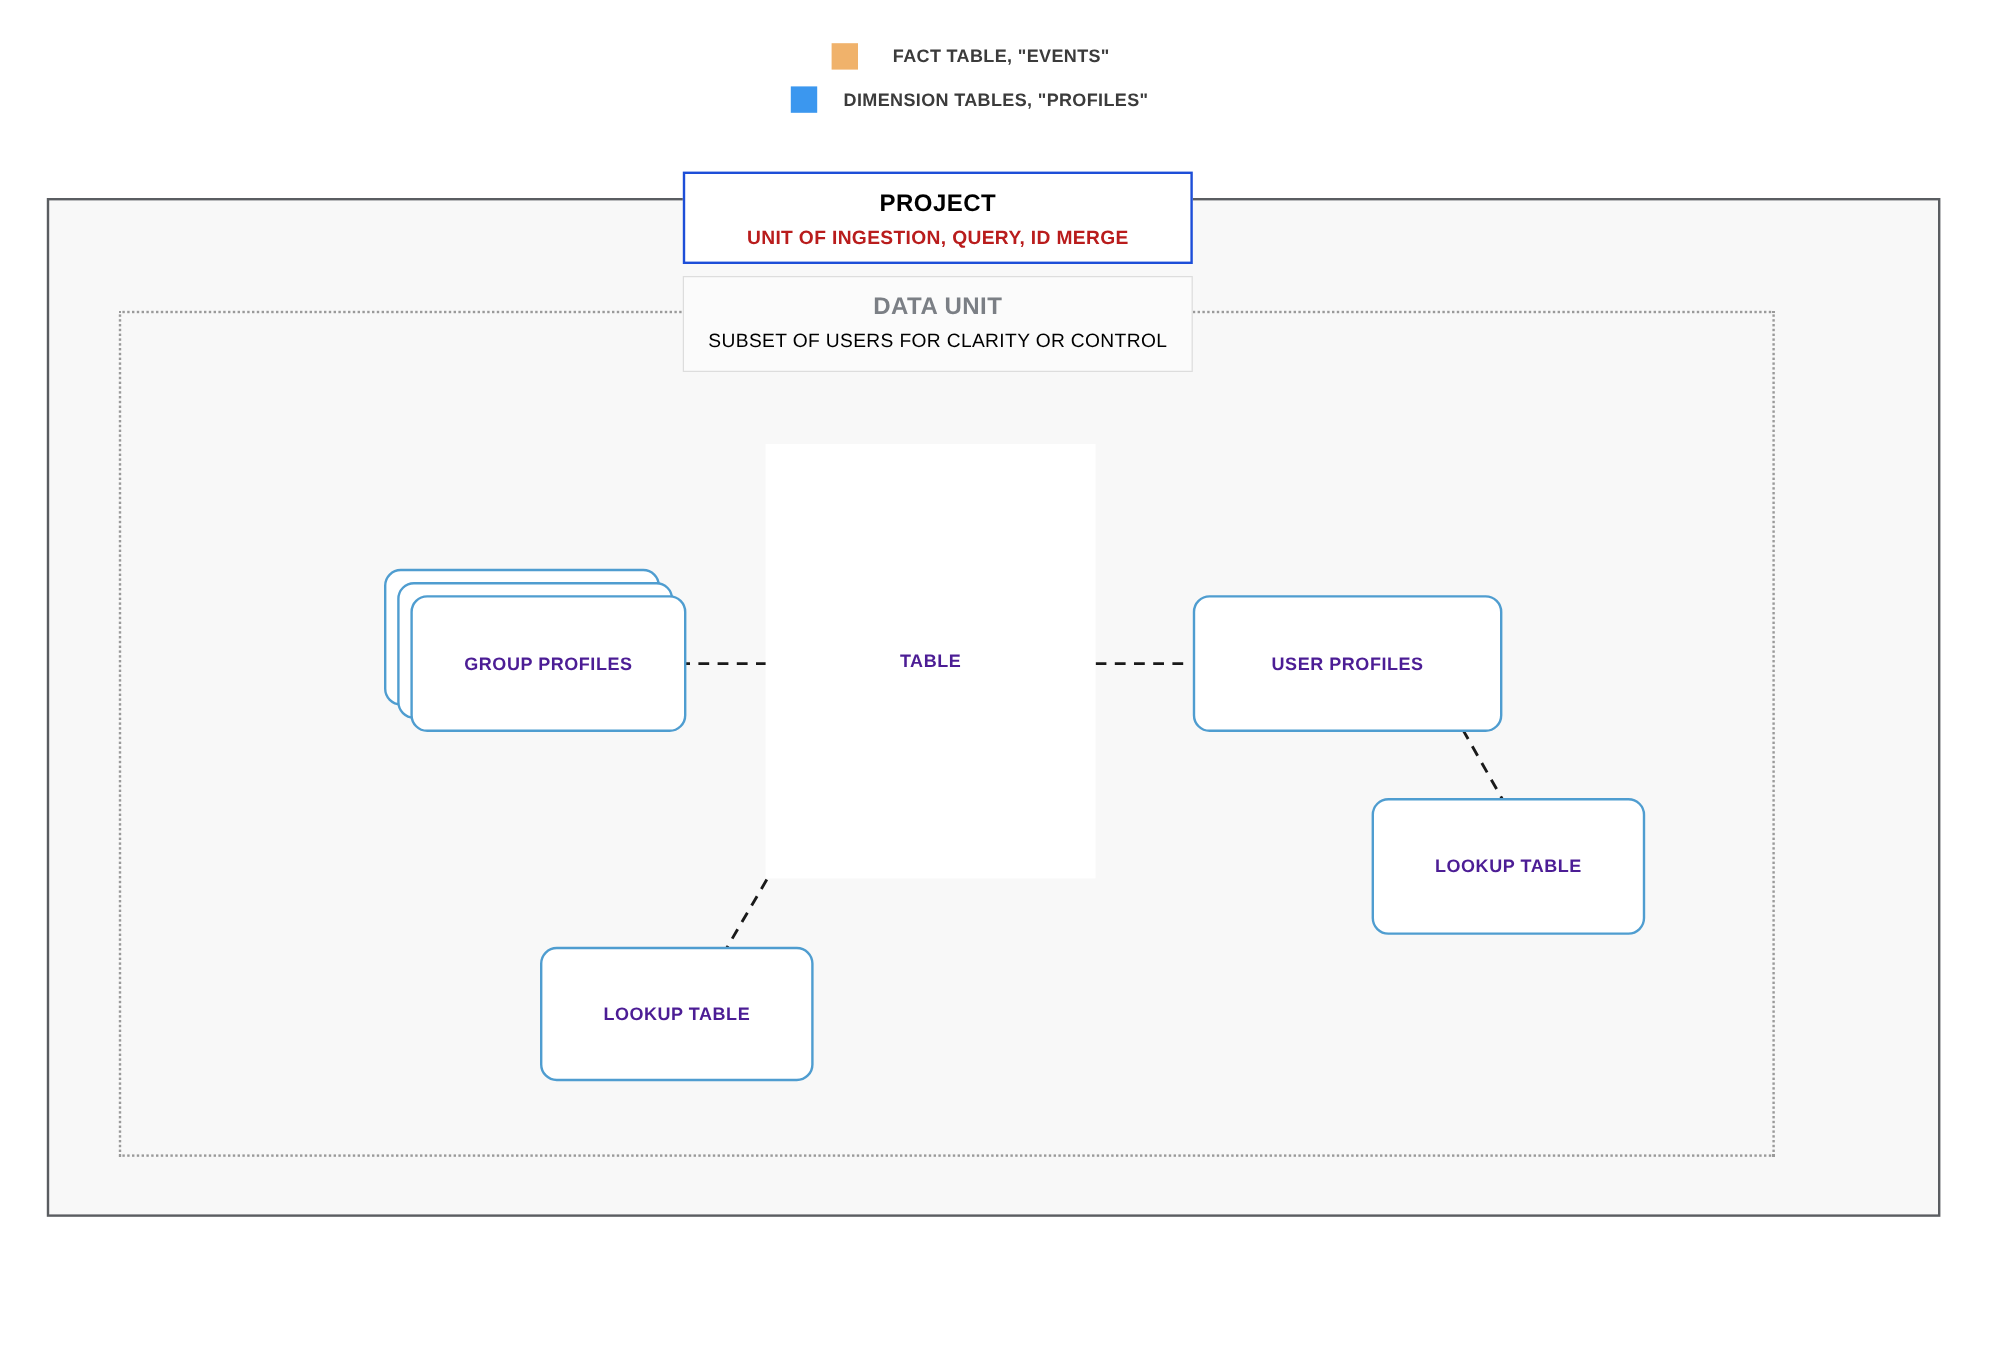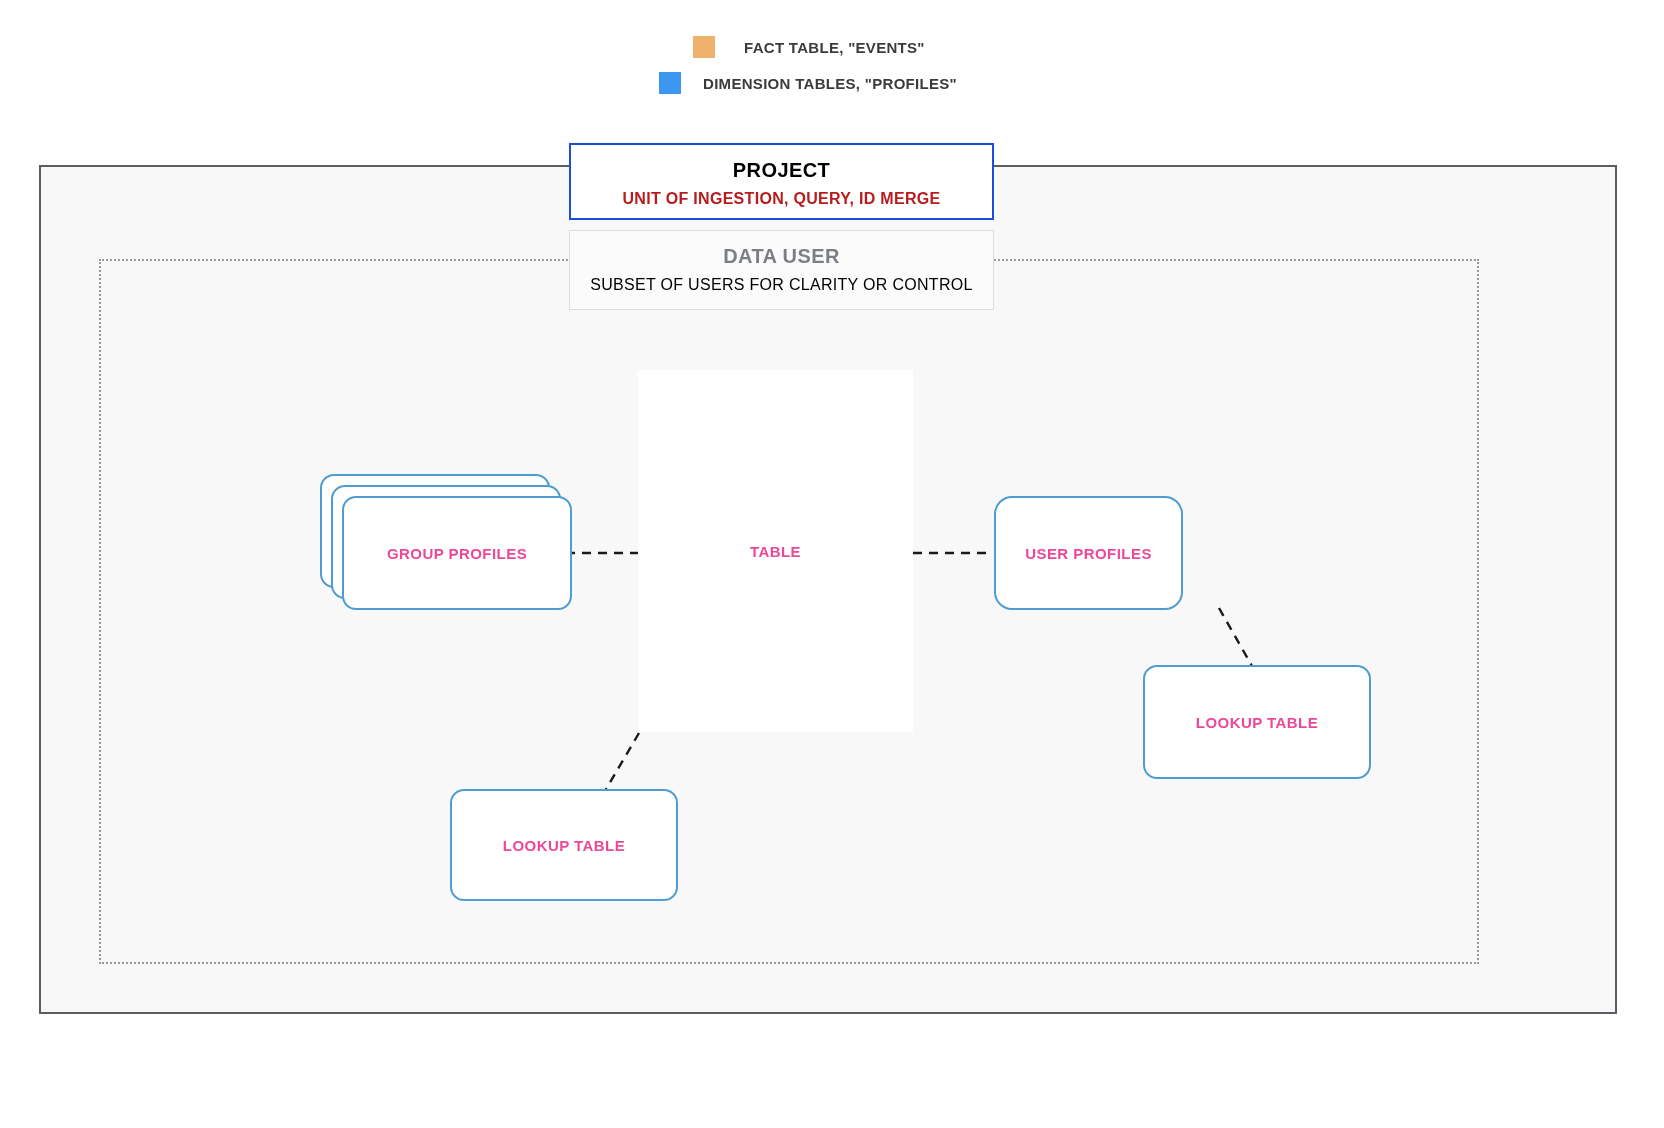--- a/index.html
+++ b/index.html
@@ -113,21 +113,21 @@
     background: #fbfbfb;
   }
   #dataview-header .hb-title { color: #7b7f85; }
   #dataview-header .hb-sub { color: #000000; }
 
   
   .node-label {
     font-size: 15px;
     font-weight: bold;
     letter-spacing: 0.45px;
-    color: #ec4899;
+    color: #4c1d95;
     white-space: nowrap;
   }
 
   
   #events-node {
     position: absolute;
     left: 638px;
     top: 370px;
     width: 275px;
     height: 362px;
@@ -163,23 +163,22 @@
     width: 252px;
     height: 136px;
   }
   #group-profiles-back2 { left: 0px;  top: 0px;  width: 230px; height: 114px; }
   #group-profiles-back1 { left: 11px; top: 11px; width: 230px; height: 114px; }
   #group-profiles-front { left: 22px; top: 22px; width: 230px; height: 114px; }
 
   #user-profiles-node {
     left: 994px;
     top: 496px;
-    width: 189px;
+    width: 258px;
     height: 114px;
-    border-radius: 18px;
   }
   #lookup-left-node {
     left: 450px;
     top: 789px;
     width: 228px;
     height: 112px;
   }
   #lookup-right-node {
     left: 1143px;
     top: 665px;
@@ -246,17 +245,17 @@
   <div class="card" id="lookup-right-node">
     <span class="node-label">LOOKUP TABLE</span>
   </div>
 
   <div class="header-box" id="project-header">
     <div class="hb-title">PROJECT</div>
     <div class="hb-sub">UNIT OF INGESTION, QUERY, ID MERGE</div>
   </div>
 
   <div class="header-box" id="dataview-header">
-    <div class="hb-title">DATA USER</div>
+    <div class="hb-title">DATA UNIT</div>
     <div class="hb-sub">SUBSET OF USERS FOR CLARITY OR CONTROL</div>
   </div>
 
 </div>
 
 </body></html>

